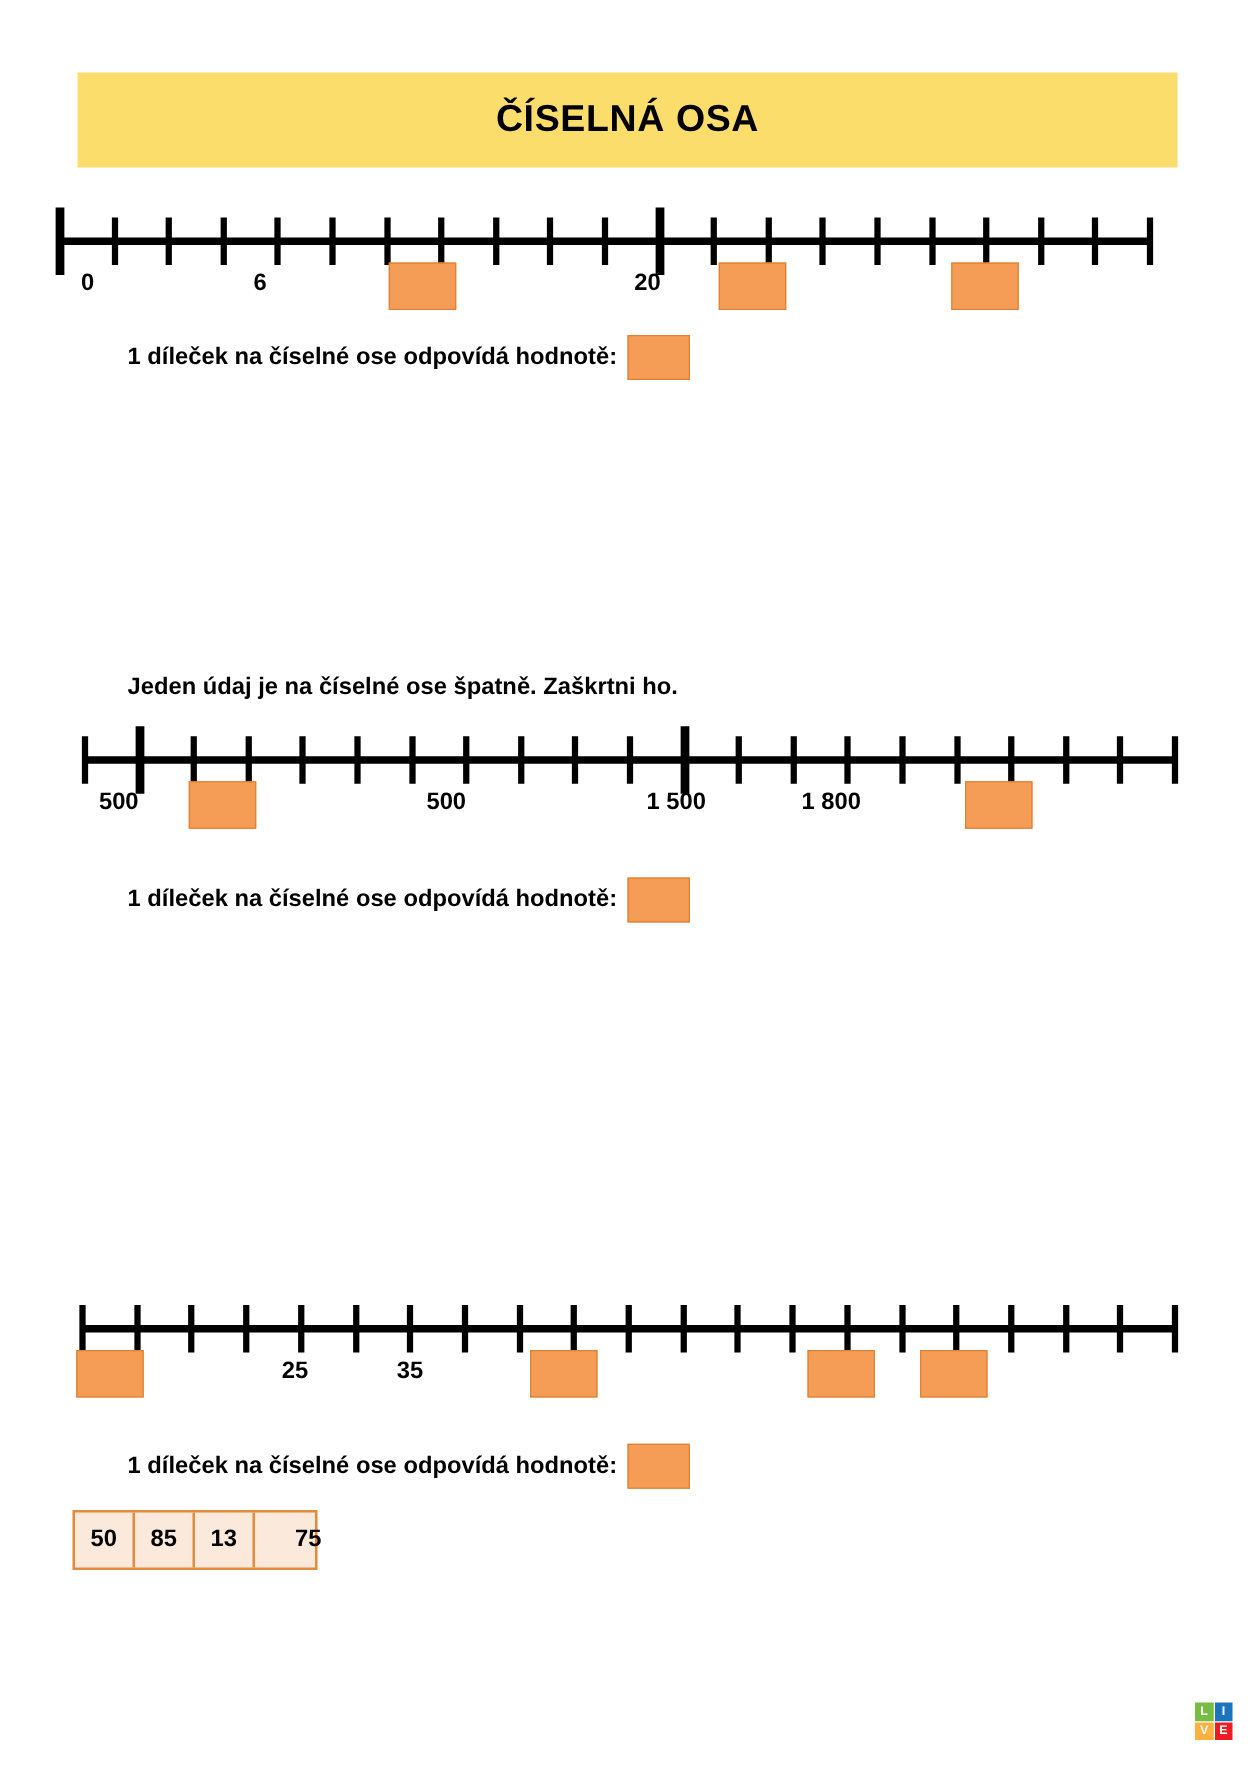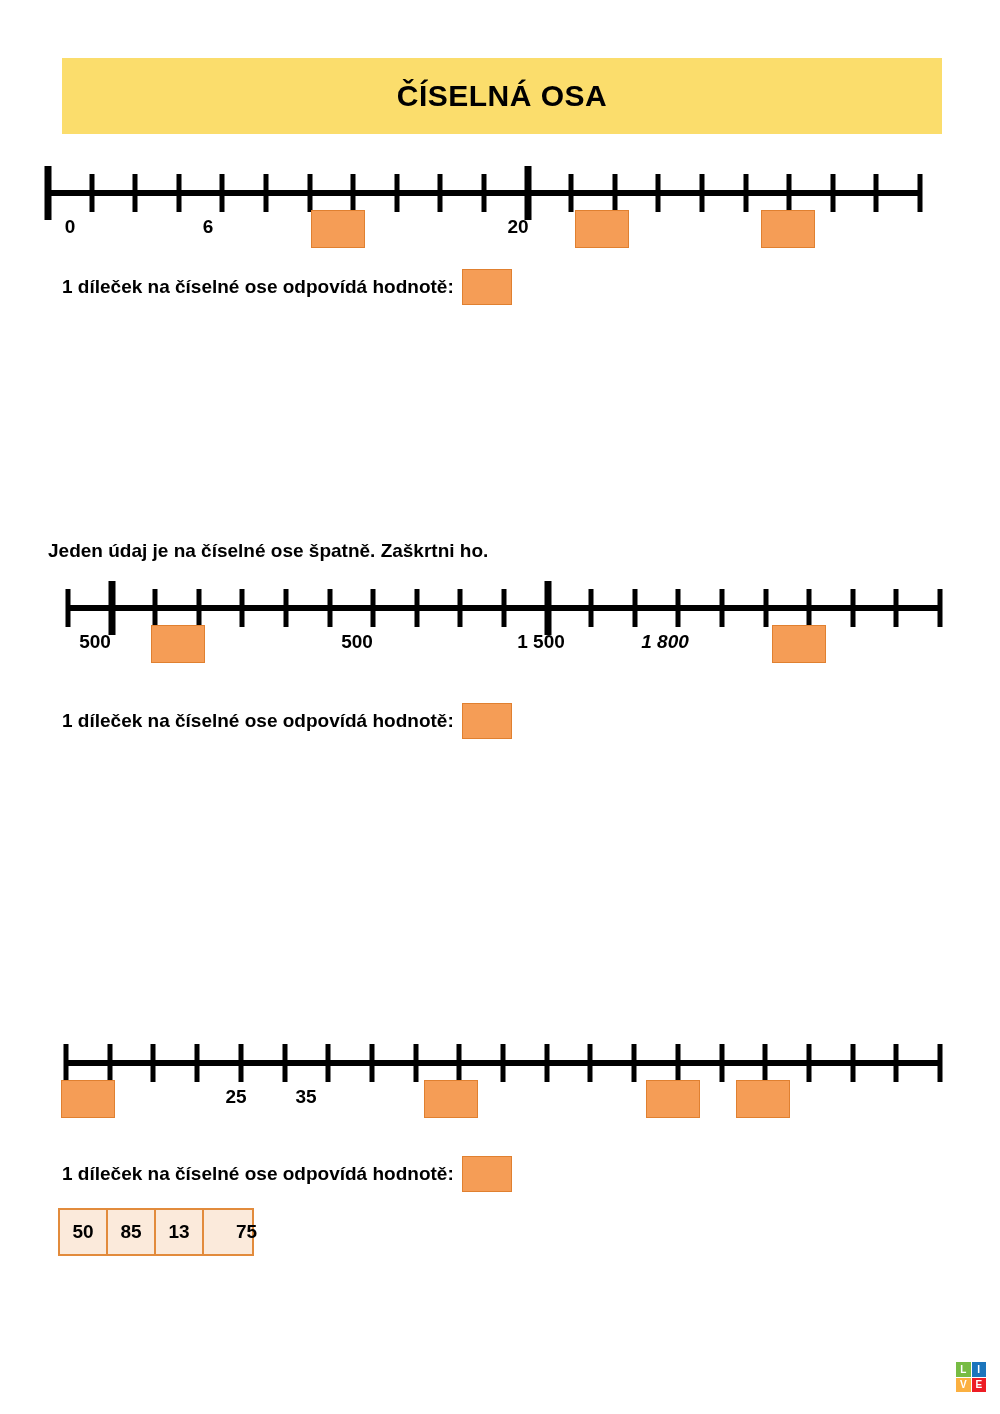--- a/index.html
+++ b/index.html
@@ -93,20 +93,21 @@
   }
 
   
   .instruction {
     position: absolute;
     font-size: 19px;
     font-weight: bold;
     color: #000000;
     white-space: nowrap;
     line-height: 36px;
+    margin-left: 40px;
   }
   .instruction .label-text {
     vertical-align: middle;
   }
 
   
   .word-bank {
     position: absolute;
     left: 58px;
     top: 1208px;
@@ -202,21 +203,21 @@
     <div class="axis-label" style="left: 208px;">6</div>
     <div class="axis-label" style="left: 518px;">20</div>
     <div class="answer-box box-on-line" style="left: 338px; top: 50px;"></div>
     <div class="answer-box box-on-line" style="left: 602px; top: 50px;"></div>
     <div class="answer-box box-on-line" style="left: 788px; top: 50px;"></div>
   </div>
 <div class="instruction" id="instr-1" style="left:62px; top:268px;">
   <span class="label-text">1 díleček na číselné ose odpovídá hodnotě:</span><span class="answer-box box-inline"></span>
 </div>
 
-<div class="instruction" id="prompt-2" style="left:48px; top:532px;">
+<div class="instruction" id="prompt-2" style="left:62px; top:532px;">
   <span class="label-text">Jeden údaj je na číselné ose špatně. Zaškrtni ho.</span>
 </div>
 <div class="numberline" id="line-2" style="top:575px;">
     <div class="axis" style="left: 68px; width: 872px;"></div>
     <div class="tick" style="left: 68px;"></div>
     <div class="tick major" style="left: 111.6px;"></div>
     <div class="tick" style="left: 155.2px;"></div>
     <div class="tick" style="left: 198.8px;"></div>
     <div class="tick" style="left: 242.4px;"></div>
     <div class="tick" style="left: 286px;"></div>
@@ -231,21 +232,21 @@
     <div class="tick" style="left: 678.4px;"></div>
     <div class="tick" style="left: 722px;"></div>
     <div class="tick" style="left: 765.6px;"></div>
     <div class="tick" style="left: 809.2px;"></div>
     <div class="tick" style="left: 852.8px;"></div>
     <div class="tick" style="left: 896.4px;"></div>
     <div class="tick" style="left: 940px;"></div>
     <div class="axis-label" style="left: 95px;">500</div>
     <div class="axis-label" style="left: 357px;">500</div>
     <div class="axis-label" style="left: 541px;">1 500</div>
-    <div class="axis-label" style="left: 665px; font-style: italic;">1 800</div>
+    <div class="axis-label" style="left: 665px;">1 800</div>
     <div class="answer-box box-on-line" style="left: 178px; top: 50px;"></div>
     <div class="answer-box box-on-line" style="left: 799px; top: 50px;"></div>
   </div>
 <div class="instruction" id="instr-2" style="left:62px; top:702px;">
   <span class="label-text">1 díleček na číselné ose odpovídá hodnotě:</span><span class="answer-box box-inline"></span>
 </div>
 
 <div class="numberline" id="line-3" style="top:1030px;">
     <div class="axis" style="left: 66px; width: 874px;"></div>
     <div class="tick" style="left: 66px;"></div>
@@ -263,21 +264,21 @@
     <div class="tick" style="left: 590.4px;"></div>
     <div class="tick" style="left: 634.1px;"></div>
     <div class="tick" style="left: 677.8px;"></div>
     <div class="tick" style="left: 721.5px;"></div>
     <div class="tick" style="left: 765.2px;"></div>
     <div class="tick" style="left: 808.9px;"></div>
     <div class="tick" style="left: 852.6px;"></div>
     <div class="tick" style="left: 896.3px;"></div>
     <div class="tick" style="left: 940px;"></div>
     <div class="axis-label" style="left: 236px;">25</div>
-    <div class="axis-label" style="left: 306px;">35</div>
+    <div class="axis-label" style="left: 328px;">35</div>
     <div class="answer-box box-on-line" style="left: 88px; top: 50px;"></div>
     <div class="answer-box box-on-line" style="left: 451px; top: 50px;"></div>
     <div class="answer-box box-on-line" style="left: 673px; top: 50px;"></div>
     <div class="answer-box box-on-line" style="left: 763px; top: 50px;"></div>
   </div>
 <div class="instruction" id="instr-3" style="left:62px; top:1155px;">
   <span class="label-text">1 díleček na číselné ose odpovídá hodnotě:</span><span class="answer-box box-inline"></span>
 </div>
 
 <div class="word-bank" id="word-bank">

